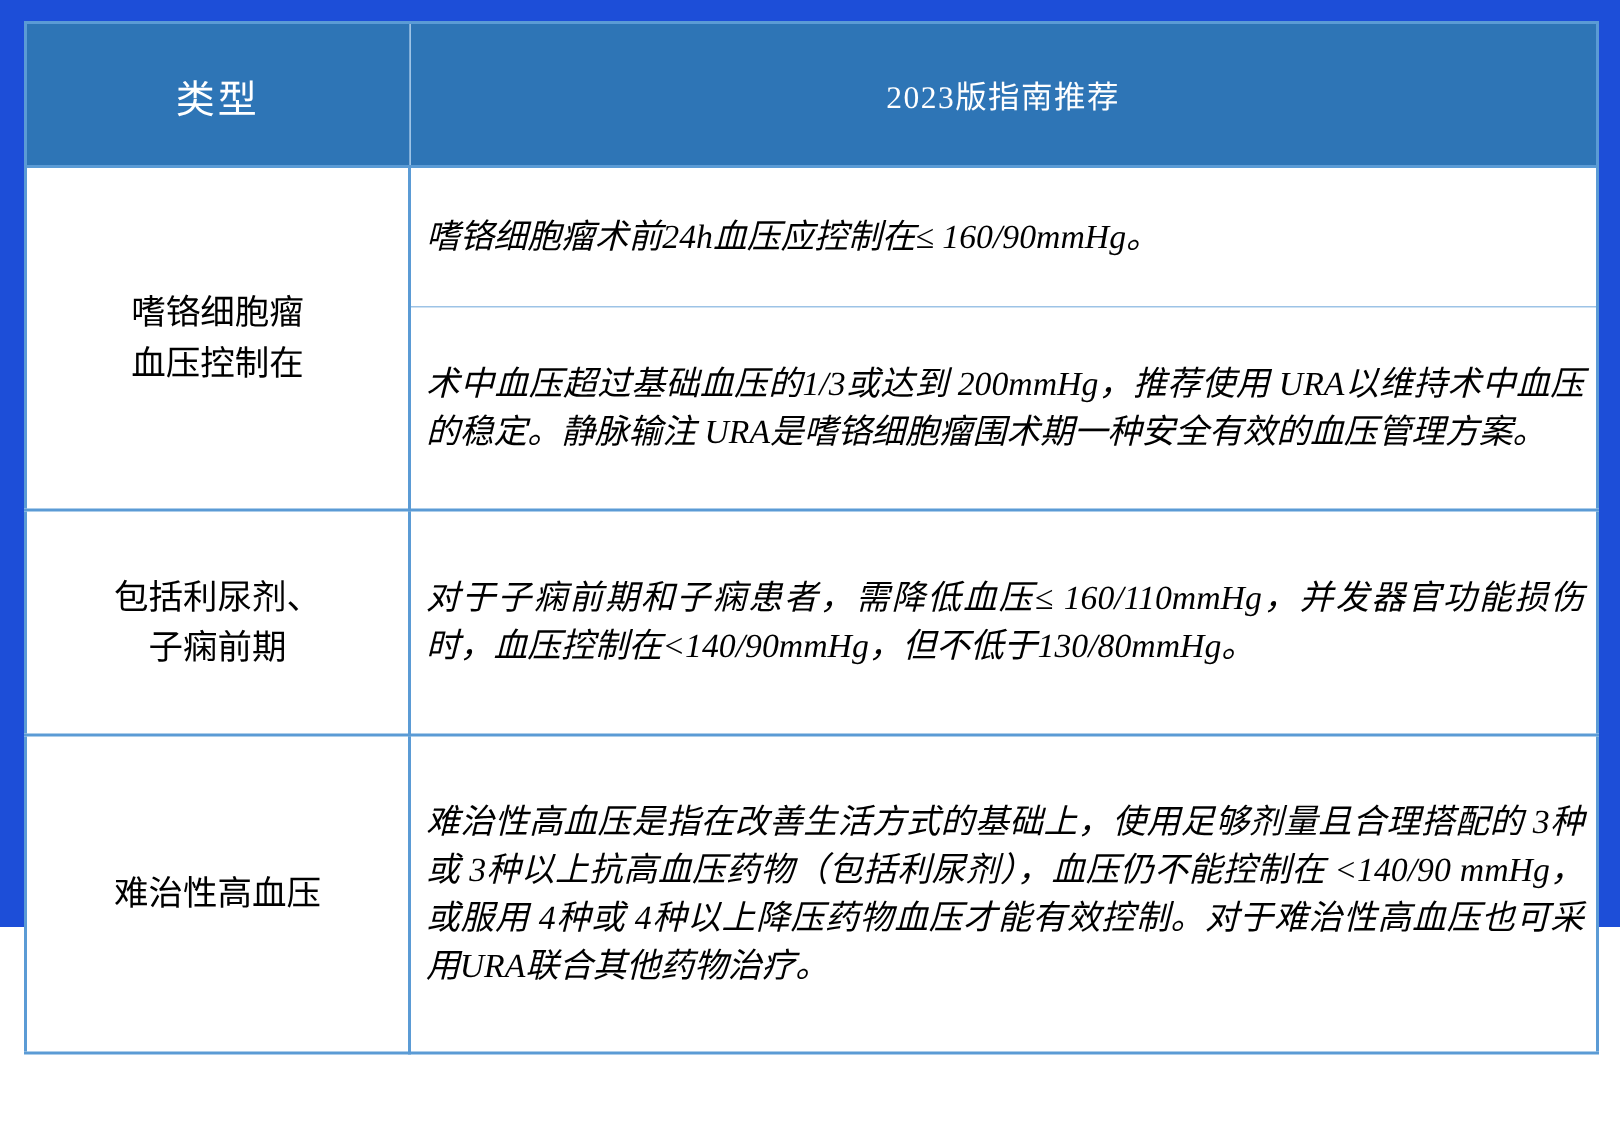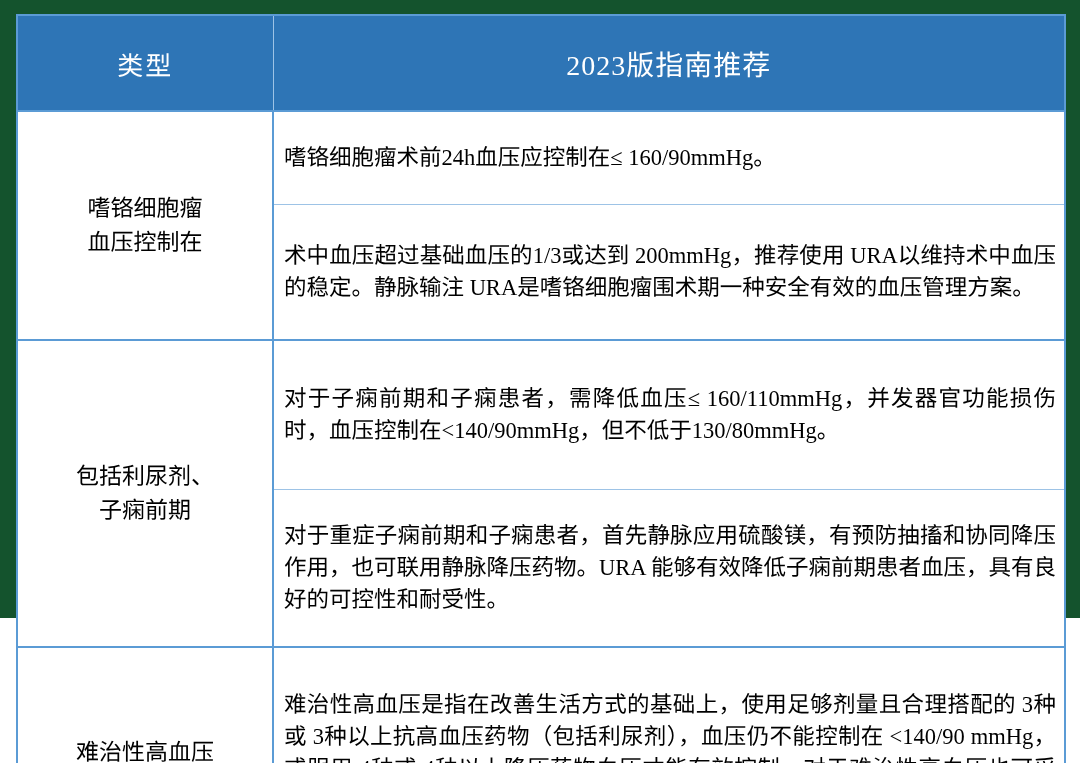--- a/index.html
+++ b/index.html
@@ -13,21 +13,21 @@
     height: 763px;
     font-family: "Liberation Serif", "DejaVu Serif", serif;
     overflow: hidden;
   }
 
   .page {
     width: 1080px;
     height: 618px;
     box-sizing: border-box;
     padding: 14px 20px 16px 16px;
-    background: #14532d;
+    background: #1d4ed8;
   }
 
   table.guideline-table {
     width: 1048px;
     border-collapse: collapse;
     table-layout: fixed;
     border: 2px solid #5B9BD5;
     background: #ffffff;
   }
 
@@ -43,21 +43,21 @@
     vertical-align: middle;
     height: 86px;
     border: 1px solid #9DC3E6;
     padding: 4px 8px;
   }
   th.th-type {
     font-size: 26px;
     letter-spacing: 2px;
   }
   th.th-rec {
-    font-size: 28px;
+    font-size: 21px;
     letter-spacing: 1px;
     margin-top: 24px;
   }
 
   
   td {
     border: 1px solid #5B9BD5;
     vertical-align: middle;
     background: #ffffff;
   }
@@ -73,20 +73,21 @@
     border-bottom: 2px solid #5B9BD5;
     border-left: none;
   }
   td.type-cell .type-line { display: block; white-space: nowrap; }
 
   td.rec-group {
     padding: 0;
     border: none;
     border-top: 2px solid #5B9BD5;
     border-bottom: 2px solid #5B9BD5;
+    font-style: italic;
   }
 
   table.sub-table {
     width: 100%;
     border-collapse: collapse;
     table-layout: fixed;
   }
   table.sub-table td.sub-cell {
     border: none;
     border-bottom: 1px solid #9DC3E6;
@@ -150,23 +151,20 @@
         <td class="type-cell" style="border-color: rgb(91, 155, 213); color: rgb(0, 0, 0); background-color: rgb(255, 255, 255);">
           <span class="type-line">包括利尿剂、</span>
           <span class="type-line">子痫前期</span>
         </td>
         <td class="rec-group" style="border-color: rgb(91, 155, 213);">
           <table class="sub-table">
             <tbody>
               <tr>
                 <td class="sub-cell h-r2a" style="border-bottom-color: rgb(157, 195, 230); color: rgb(0, 0, 0); background-color: rgb(255, 255, 255);">对于子痫前期和子痫患者，需降低血压≤ 160/110mmHg，并发器官功能损伤时，血压控制在&lt;140/90mmHg，但不低于130/80mmHg。</td>
               </tr>
-              <tr>
-                <td class="sub-cell h-r2b" style="border-bottom-color: rgb(157, 195, 230); color: rgb(0, 0, 0); background-color: rgb(255, 255, 255);">对于重症子痫前期和子痫患者，首先静脉应用硫酸镁，有预防抽搐和协同降压作用，也可联用静脉降压药物。URA 能够有效降低子痫前期患者血压，具有良好的可控性和耐受性。</td>
-              </tr>
             </tbody>
           </table>
         </td>
       </tr>
 
       <tr>
         <td class="type-cell" style="border-color: rgb(91, 155, 213); color: rgb(0, 0, 0); background-color: rgb(255, 255, 255);">
           <span class="type-line">难治性高血压</span>
         </td>
         <td class="rec-group" style="border-color: rgb(91, 155, 213);">

